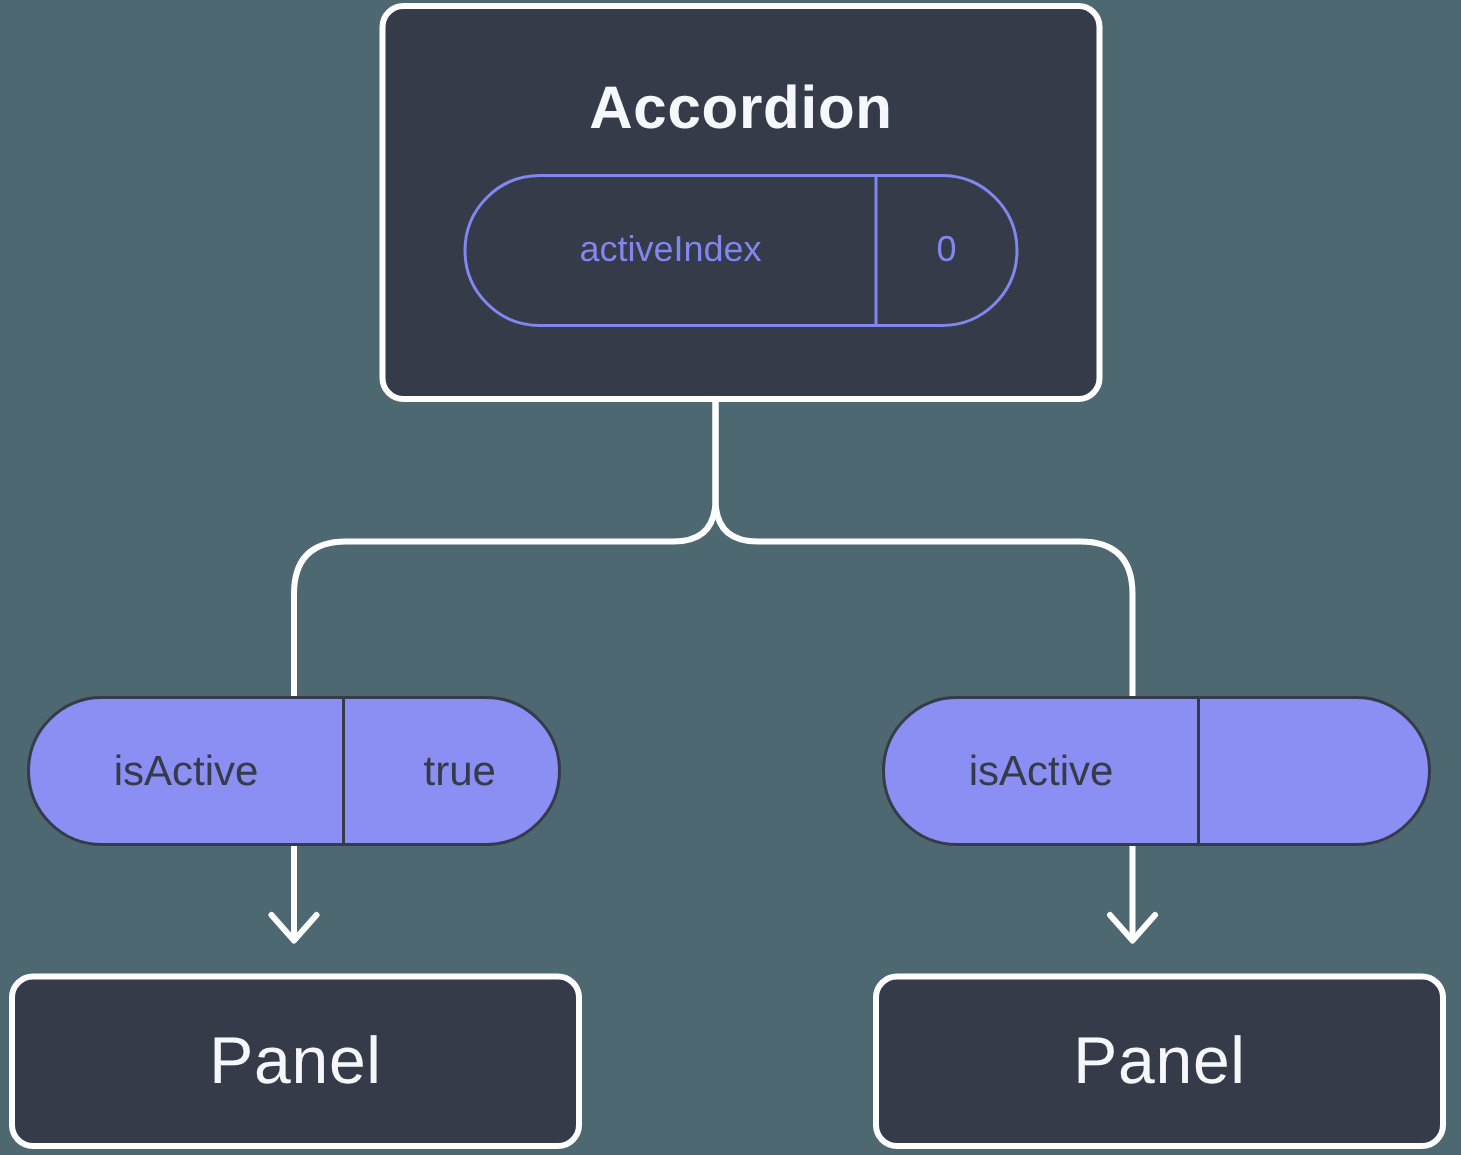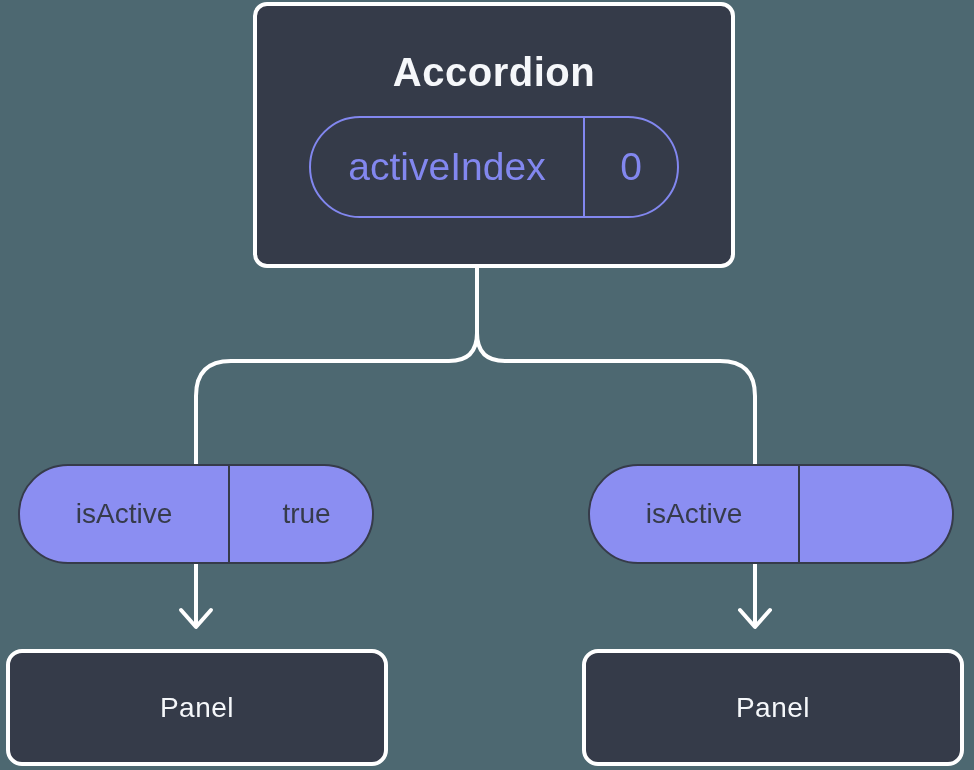--- a/index.html
+++ b/index.html
@@ -37,53 +37,52 @@
     border: 4px solid #ffffff;
     border-radius: 16px;
     color: #f5f7fa;
   }
   .node-accordion {
     left: 253px; top: 2px;
     width: 482px; height: 266px;
     display: flex;
     flex-direction: column;
     align-items: center;
-    border-radius: 14px;
   }
   .node-title {
     margin-top: 42px;
     font-size: 40px;
     line-height: 48px;
     font-weight: 600;
     letter-spacing: 0.5px;
   }
   .node-panel {
     display: flex;
     align-items: center;
     justify-content: center;
     width: 382px; height: 117px;
     top: 649px;
-    font-size: 28px;
+    font-size: 44px;
     font-weight: 500;
     letter-spacing: 0.5px;
   }
   .node-panel.left  { left: 6px; }
   .node-panel.right { left: 582px; }
 
   
   .state-pill {
     box-sizing: border-box;
     margin-top: 20px;
     width: 370px; height: 102px;
     border: 2.5px solid #8287ef;
     border-radius: 51px;
     display: flex;
     align-items: stretch;
     color: #8287ef;
-    font-size: 39px;
+    font-size: 24px;
   }
   .state-pill .seg {
     display: flex;
     align-items: center;
     justify-content: center;
   }
   .state-pill .seg.label { width: 272px; }
   .state-pill .seg.value { flex: 1; }
   .state-pill .divider {
     width: 0;

